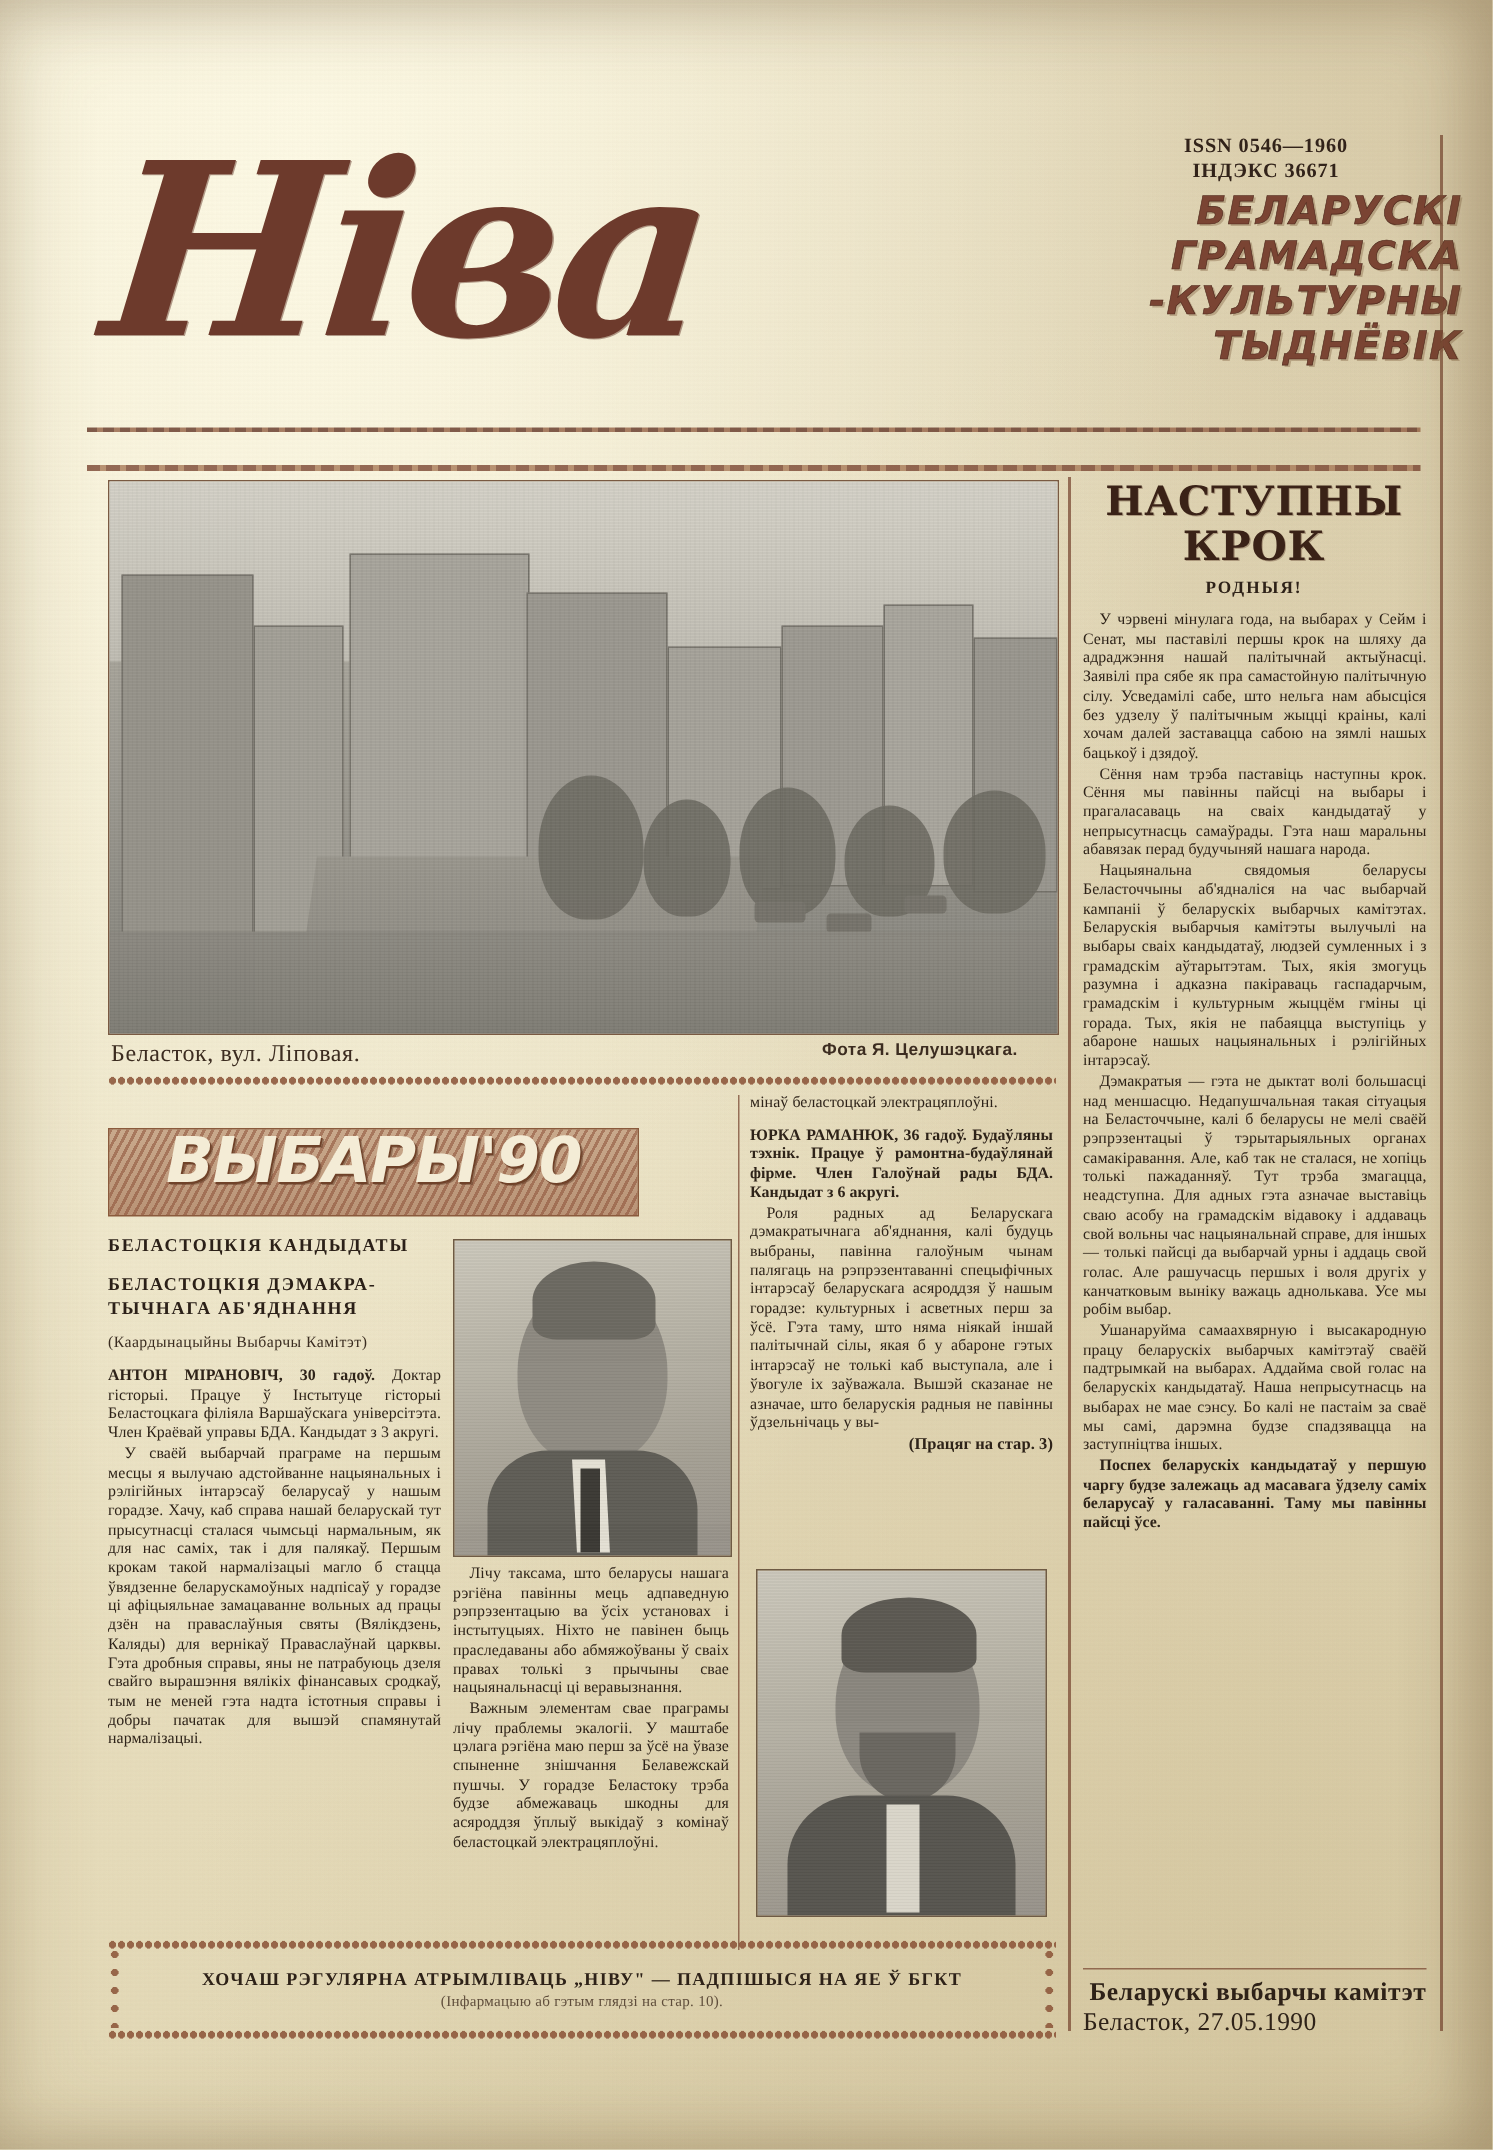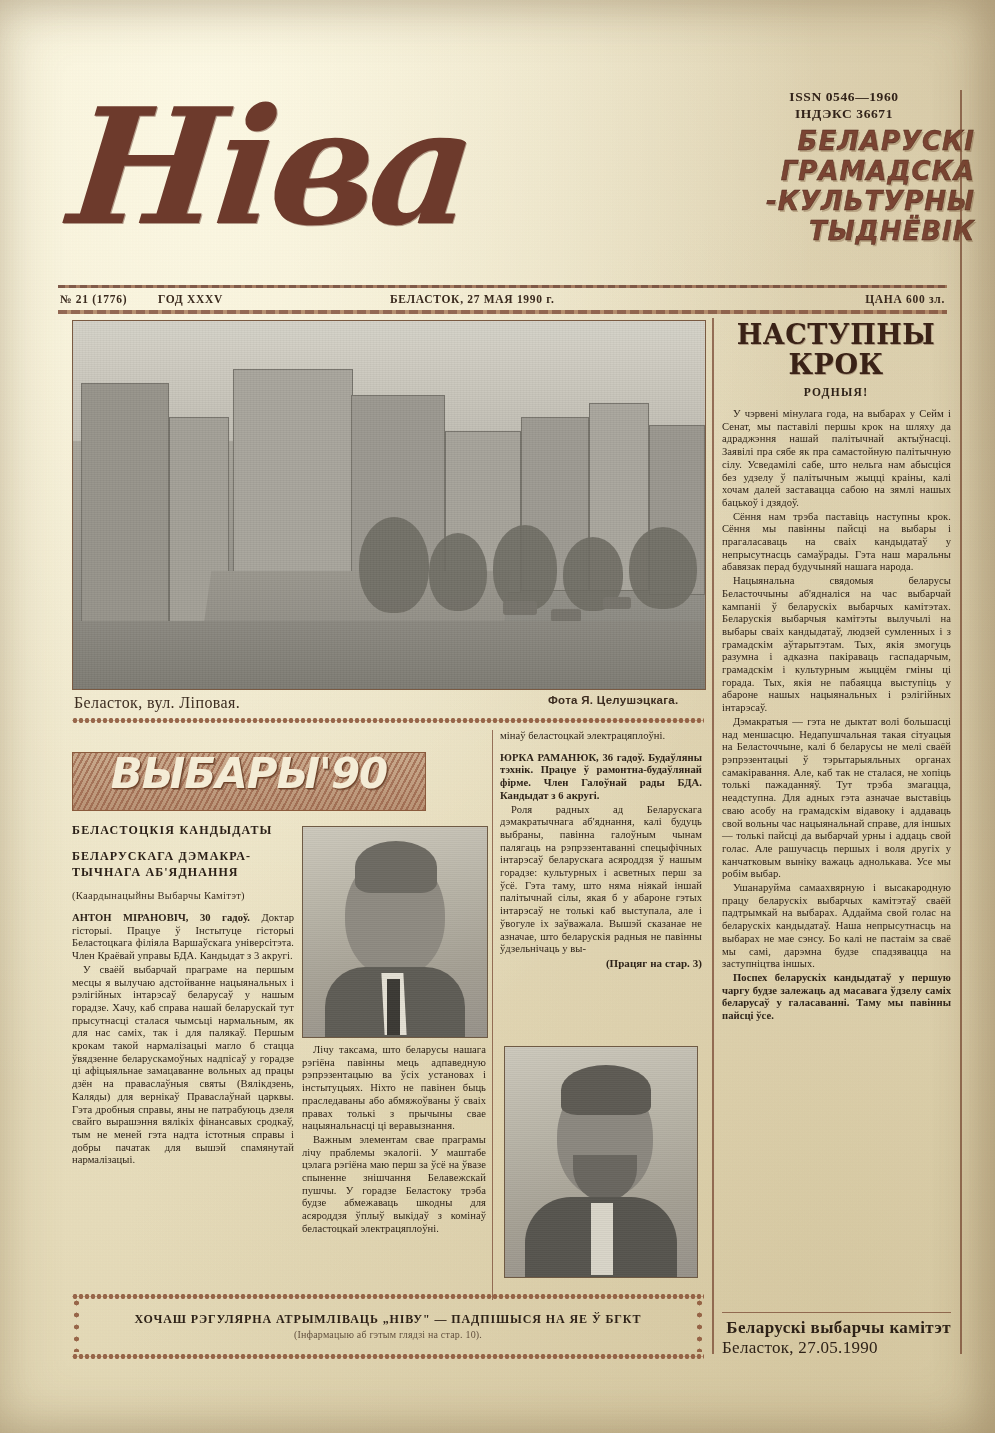--- a/index.html
+++ b/index.html
@@ -227,26 +227,20 @@
     </div>
 
     <div class="subtitle">
       <div>БЕЛАРУСКІ</div>
       <div>ГРАМАДСКА</div>
       <div>-КУЛЬТУРНЫ</div>
       <div>ТЫДНЁВІК</div>
     </div>
 
     <div class="mast-rule"></div>
-    <div class="issue-line">
-      <span class="l">№ 21  (1776)</span>
-      <span class="l2">ГОД XXXV</span>
-      <span class="c">БЕЛАСТОК, 27 МАЯ 1990 г.</span>
-      <span class="r">ЦАНА 600 зл.</span>
-    </div>
     <div class="mast-rule2"></div>
   </div>
 
   <div class="col-rule" style="left:712px;top:318px;width:1.5px;height:1036px;"></div>
   <div class="col-rule" style="left:960px;top:90px;width:1.5px;height:1264px;"></div>
   <div class="col-rule" style="left:492px;top:730px;width:1.2px;height:570px;"></div>
   <div class="col-rule" style="left:722px;top:1312px;width:229px;height:1.2px;"></div>
 
   <div class="photo-wrap">
     <div class="photo">
@@ -276,21 +270,21 @@
   <div class="photo-credit">Фота Я. Целушэцкага.</div>
 
   <div class="squiggle" style="position:absolute;left:72px;top:716px;width:632px;"></div>
 
   <div class="vybary">
     <span>ВЫБАРЫ'90</span>
   </div>
 
   <div style="position:absolute;left:72px;top:822px;width:222px;">
     <div class="head-sm">БЕЛАСТОЦКІЯ КАНДЫДАТЫ</div>
-    <div class="head-sm2" style="margin-top:9px;">БЕЛАРУСКАГА          ДЭМАКРА-</div>
+    <div class="head-sm2" style="margin-top:9px;">БЕЛАСТОЦКІЯ          ДЭМАКРА-</div>
     <div class="head-sm2">ТЫЧНАГА АБ'ЯДНАННЯ</div>
     <div class="subnote" style="margin-top:10px;">(Каардынацыйны Выбарчы Камітэт)</div>
 
     <div class="ntext" style="margin-top:11px;width:222px;">
       <p class="noind"><span class="lede">АНТОН МІРАНОВІЧ, 30 гадоў.</span> <span>Доктар гісторыі. Працуе ў Інстытуце гісторыі Беластоцкага філіяла Варшаўскага універсітэта. Член Краёвай управы БДА. Кандыдат з 3 акругі.</span></p>
       <p>У сваёй выбарчай праграме на першым месцы я вылучаю адстойванне нацыянальных і рэлігійных інтарэсаў беларусаў у нашым горадзе. Хачу, каб справа нашай беларускай тут прысутнасці сталася чымсьці нармальным, як для нас саміх, так і для палякаў. Першым крокам такой нармалізацыі магло б стацца ўвядзенне беларускамоўных надпісаў у горадзе ці афіцыяльнае замацаванне вольных ад працы дзён на праваслаўныя святы (Вялікдзень, Каляды) для вернікаў Праваслаўнай царквы. Гэта дробныя справы, яны не патрабуюць дзеля свайго вырашэння вялікіх фінансавых сродкаў, тым не меней гэта надта істотныя справы і добры пачатак для вышэй спамянутай нармалізацыі.</p>
     </div>
   </div>
 
   <div style="position:absolute;left:302px;top:1044px;width:184px;">

